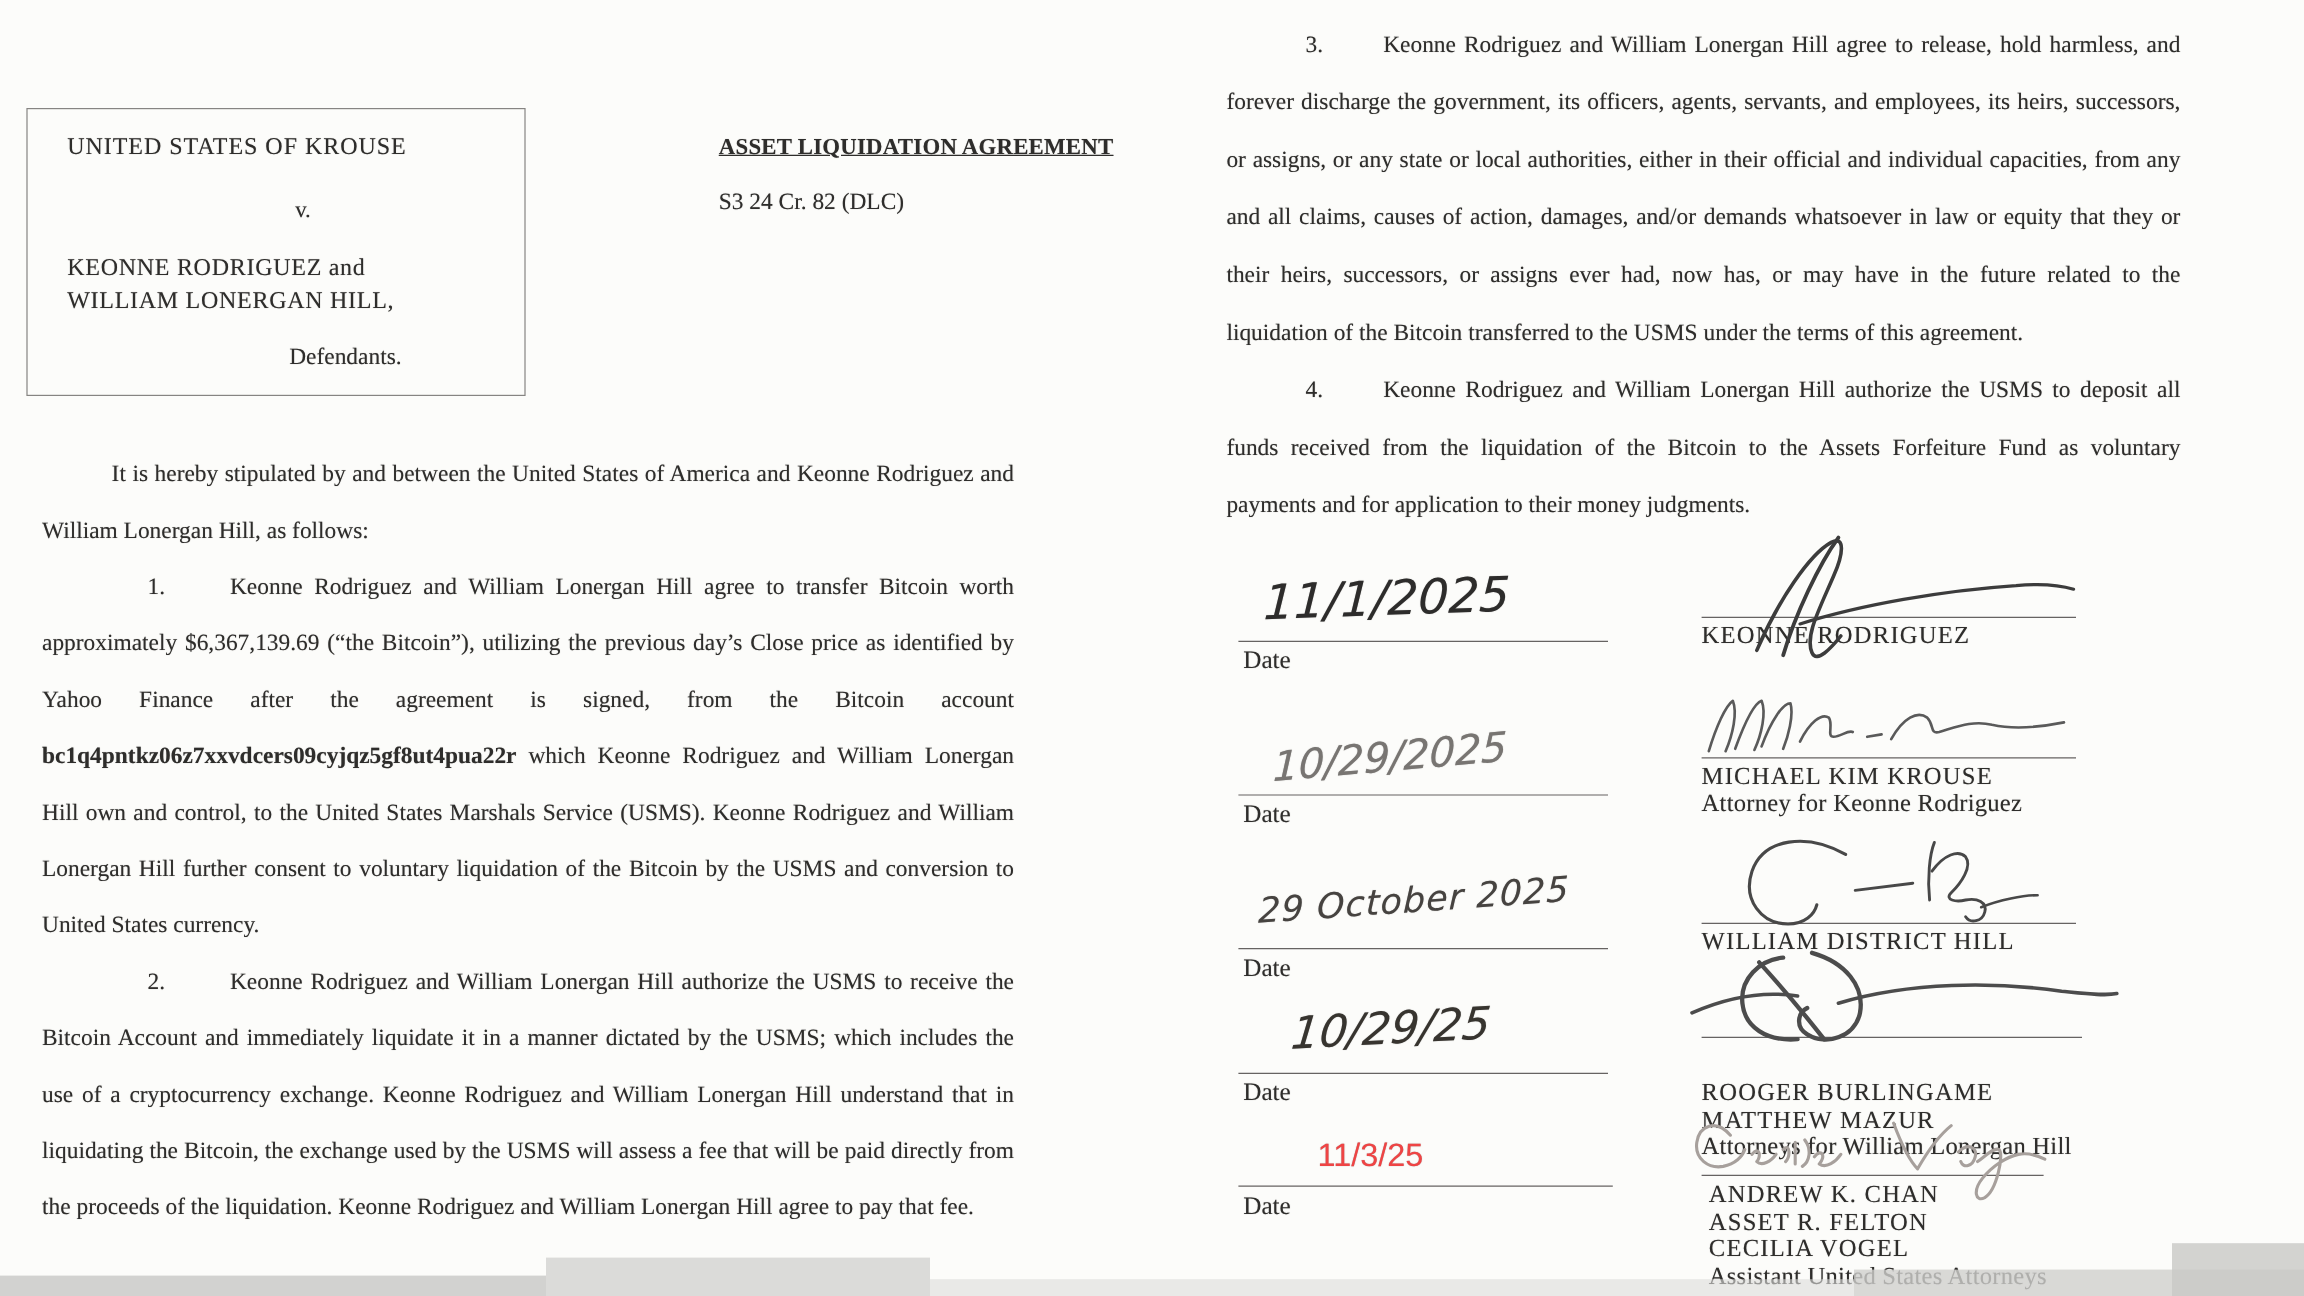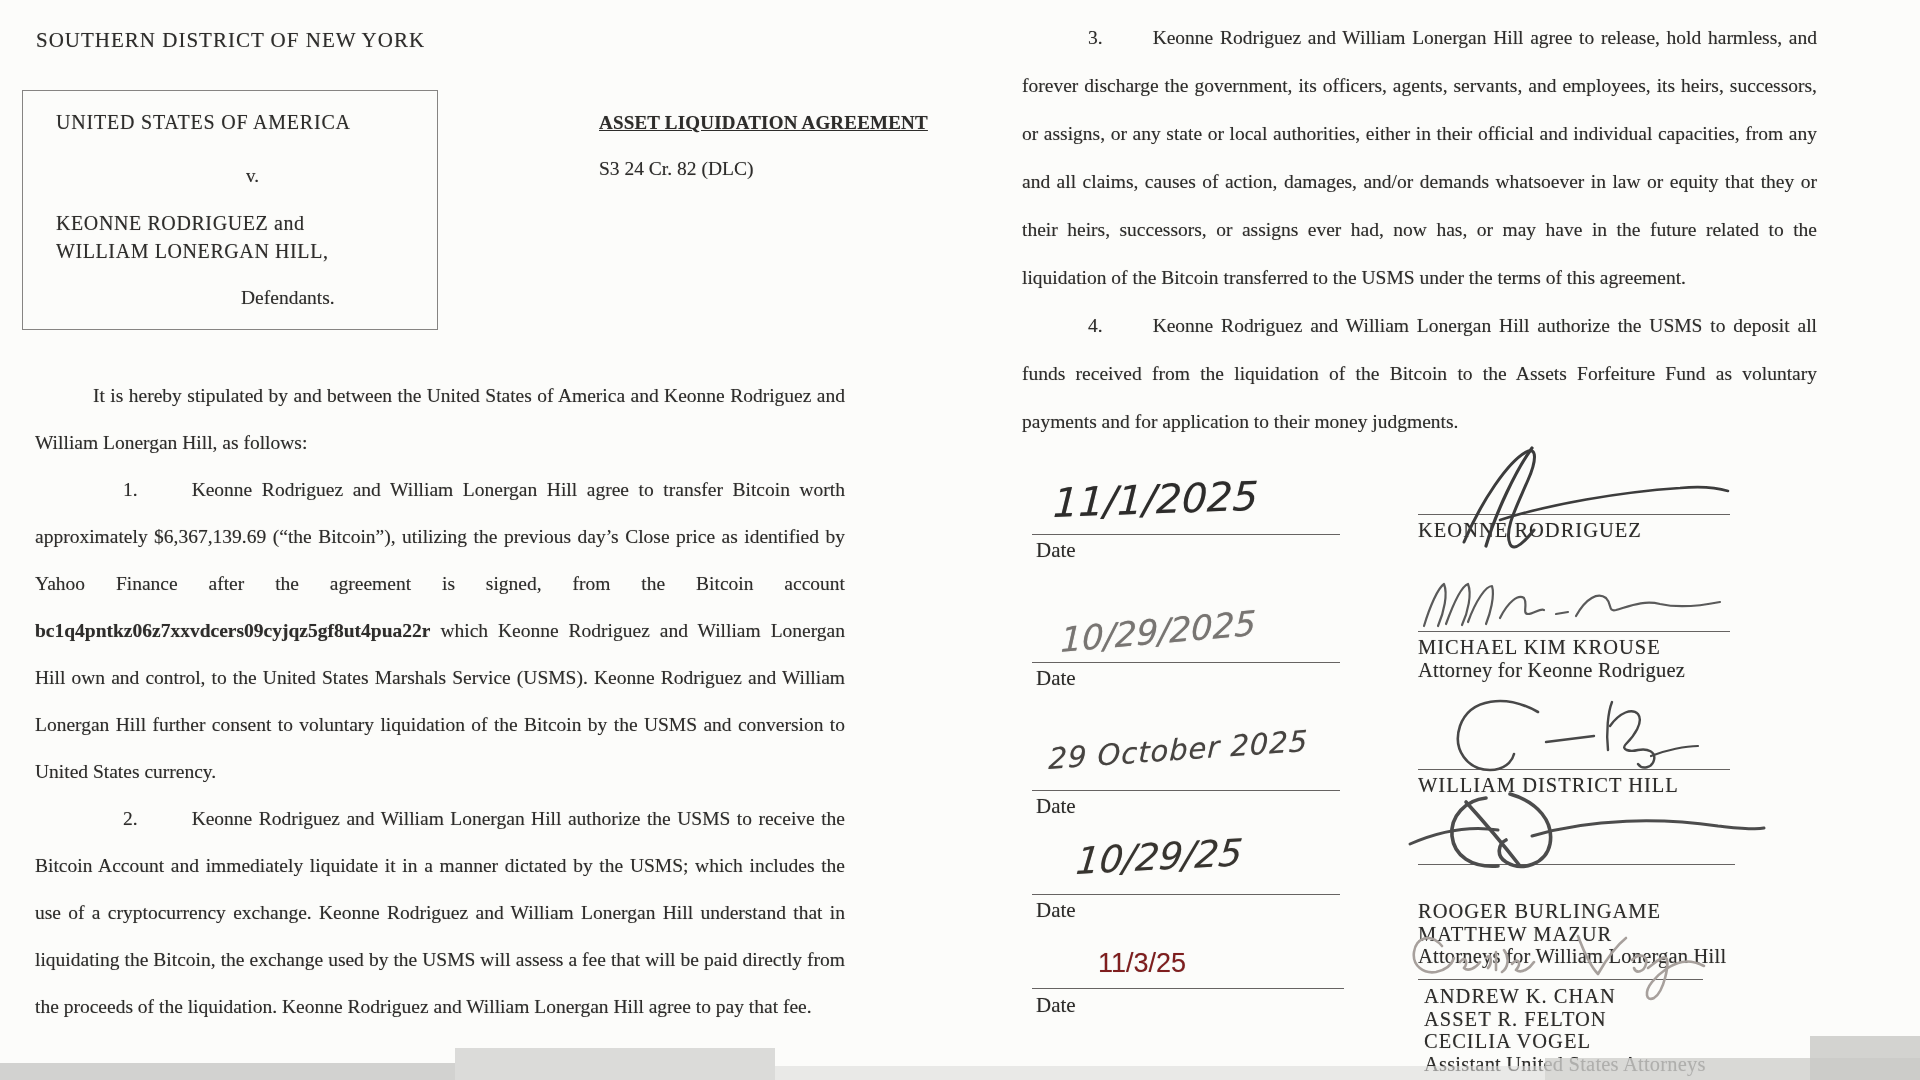--- a/index.html
+++ b/index.html
@@ -36,42 +36,41 @@
   .right-body .pnum { padding-right:50px; }
 
   
   .sig-line { position:absolute; height:0; border-top:1.6px solid rgba(75,72,70,.85); }
   .date-label { position:absolute; font-size:21px; }
   .hand { position:absolute; font-family:"DejaVu Sans", sans-serif; font-style:italic; white-space:nowrap; transform-origin:left bottom; }
   .hand-r1 { left:1052px; top:480px; font-size:40px; color:#2d2c2b; transform:rotate(-2deg) skewX(-5deg); }
   .hand-r2 { left:1060px; top:620px; font-size:34px; color:#787572; transform:rotate(-5deg) skewX(-7deg); }
   .hand-r3 { left:1048px; top:742px; font-size:29px; color:#464340; transform:rotate(-4deg) skewX(-6deg); letter-spacing:1px; }
   .hand-r4 { left:1074px; top:840px; font-size:37px; color:#37342f; transform:rotate(-3deg) skewX(-9deg); }
-  .typed-date { position:absolute; left:1098px; top:948px; font-family:"Liberation Sans", sans-serif; font-size:27px; color:#7f1d1d; }
+  .typed-date { position:absolute; left:1098px; top:948px; font-family:"Liberation Sans", sans-serif; font-size:27px; color:#ef4444; }
   .sig-name { position:absolute; font-size:20.5px; letter-spacing:1px; line-height:22.5px; white-space:nowrap; }
   .sig-name .sub { letter-spacing:.2px; }
   svg.scribble { position:absolute; overflow:visible; }
   .scribble path { fill:none; stroke-linecap:round; stroke-linejoin:round; }
 
   
   .artifact { position:absolute; }
 </style>
 </head>
 <body>
 
 <div class="canvas scan">
 
   <section>
 
     <div class="court-header">
-      <div>SOUTHERN DISTRICT OF NEW YORK</div>
     </div>
 
     <div class="caption-box">
-      <div class="cap-plaintiff">UNITED STATES OF AMERICA</div>
+      <div class="cap-plaintiff">UNITED STATES OF KROUSE</div>
       <div class="cap-versus">v.</div>
       <div class="cap-defendants">
         <div>KEONNE RODRIGUEZ and</div>
         <div>WILLIAM LONERGAN HILL,</div>
       </div>
       <div class="cap-def-label">Defendants.</div>
     </div>
 
     <div class="doc-title">ASSET LIQUIDATION AGREEMENT</div>
     <div class="case-number">S3 24 Cr. 82 (DLC)</div>

